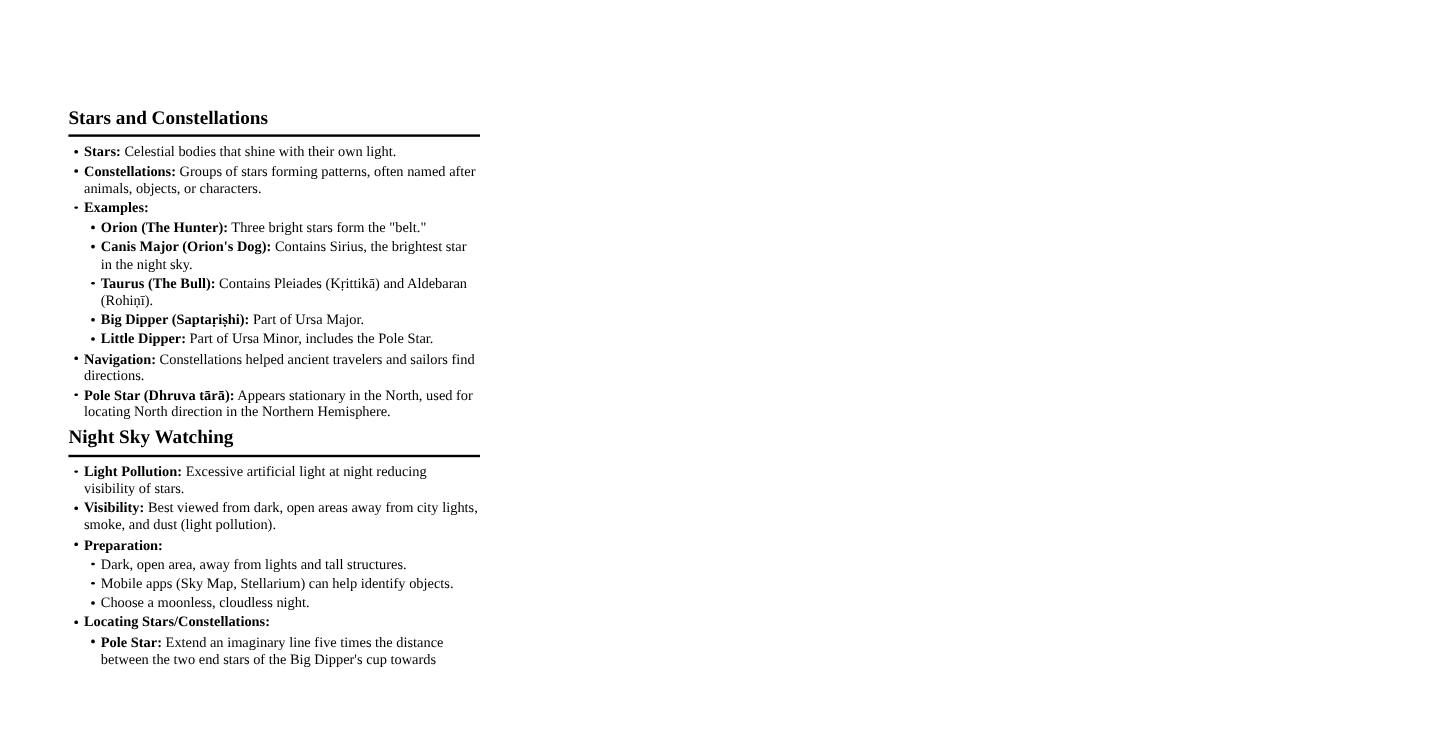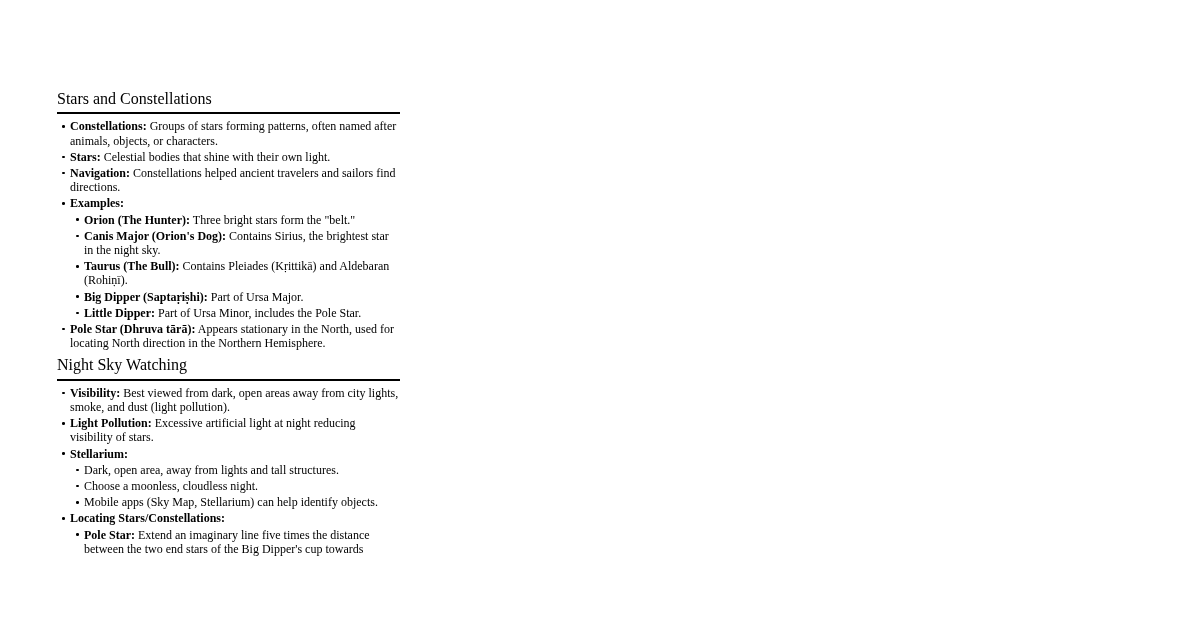--- a/index.html
+++ b/index.html
@@ -15,21 +15,21 @@
     color: #000000;
     -webkit-font-smoothing: antialiased;
   }
   .doc {
     width: 343px;
     margin-left: 57px;
     padding-top: 90px;
   }
   .section-title {
     font-size: 16px;
-    font-weight: normal;
+    font-weight: bold;
     line-height: 1.15;
     margin: 0;
     padding-bottom: 4px;
     border-bottom: 2px solid #000000;
   }
   .section + .section .section-title {
     margin-top: 6px;
   }
   ul.list {
     list-style: none;
@@ -61,46 +61,46 @@
   }
 </style>
 </head>
 <body>
 
 <div class="doc">
 
   <section class="section">
     <h2 class="section-title">Stars and Constellations</h2>
     <ul class="list">
+      <li><span class="b">Stars:</span> <span>Celestial bodies that shine with their own light.</span></li>
       <li><span class="b">Constellations:</span> <span>Groups of stars forming patterns, often named after animals, objects, or characters.</span></li>
-      <li><span class="b">Stars:</span> <span>Celestial bodies that shine with their own light.</span></li>
-      <li><span class="b">Navigation:</span> <span>Constellations helped ancient travelers and sailors find directions.</span></li>
       <li><span class="b">Examples:</span>
         <ul class="list sub">
           <li><span class="b">Orion (The Hunter):</span> <span>Three bright stars form the "belt."</span></li>
           <li><span class="b">Canis Major (Orion's Dog):</span> <span>Contains Sirius, the brightest star in the night sky.</span></li>
           <li><span class="b">Taurus (The Bull):</span> <span>Contains Pleiades (Kṛittikā) and Aldebaran (Rohiṇī).</span></li>
           <li><span class="b">Big Dipper (Saptaṛiṣhi):</span> <span>Part of Ursa Major.</span></li>
           <li><span class="b">Little Dipper:</span> <span>Part of Ursa Minor, includes the Pole Star.</span></li>
         </ul>
       </li>
+      <li><span class="b">Navigation:</span> <span>Constellations helped ancient travelers and sailors find directions.</span></li>
       <li><span class="b">Pole Star (Dhruva tārā):</span> <span>Appears stationary in the North, used for locating North direction in the Northern Hemisphere.</span></li>
     </ul>
   </section>
 
   <section class="section">
     <h2 class="section-title">Night Sky Watching</h2>
     <ul class="list">
+      <li><span class="b">Light Pollution:</span> <span>Excessive artificial light at night reducing visibility of stars.</span></li>
       <li><span class="b">Visibility:</span> <span>Best viewed from dark, open areas away from city lights, smoke, and dust (light pollution).</span></li>
-      <li><span class="b">Light Pollution:</span> <span>Excessive artificial light at night reducing visibility of stars.</span></li>
-      <li><span class="b">Stellarium:</span>
+      <li><span class="b">Preparation:</span>
         <ul class="list sub">
           <li><span>Dark, open area, away from lights and tall structures.</span></li>
+          <li><span>Mobile apps (Sky Map, Stellarium) can help identify objects.</span></li>
           <li><span>Choose a moonless, cloudless night.</span></li>
-          <li><span>Mobile apps (Sky Map, Stellarium) can help identify objects.</span></li>
         </ul>
       </li>
       <li><span class="b">Locating Stars/Constellations:</span>
         <ul class="list sub">
           <li><span class="b">Pole Star:</span> <span>Extend an imaginary line five times the distance between the two end stars of the Big Dipper's cup towards</span></li>
         </ul>
       </li>
     </ul>
   </section>
 

